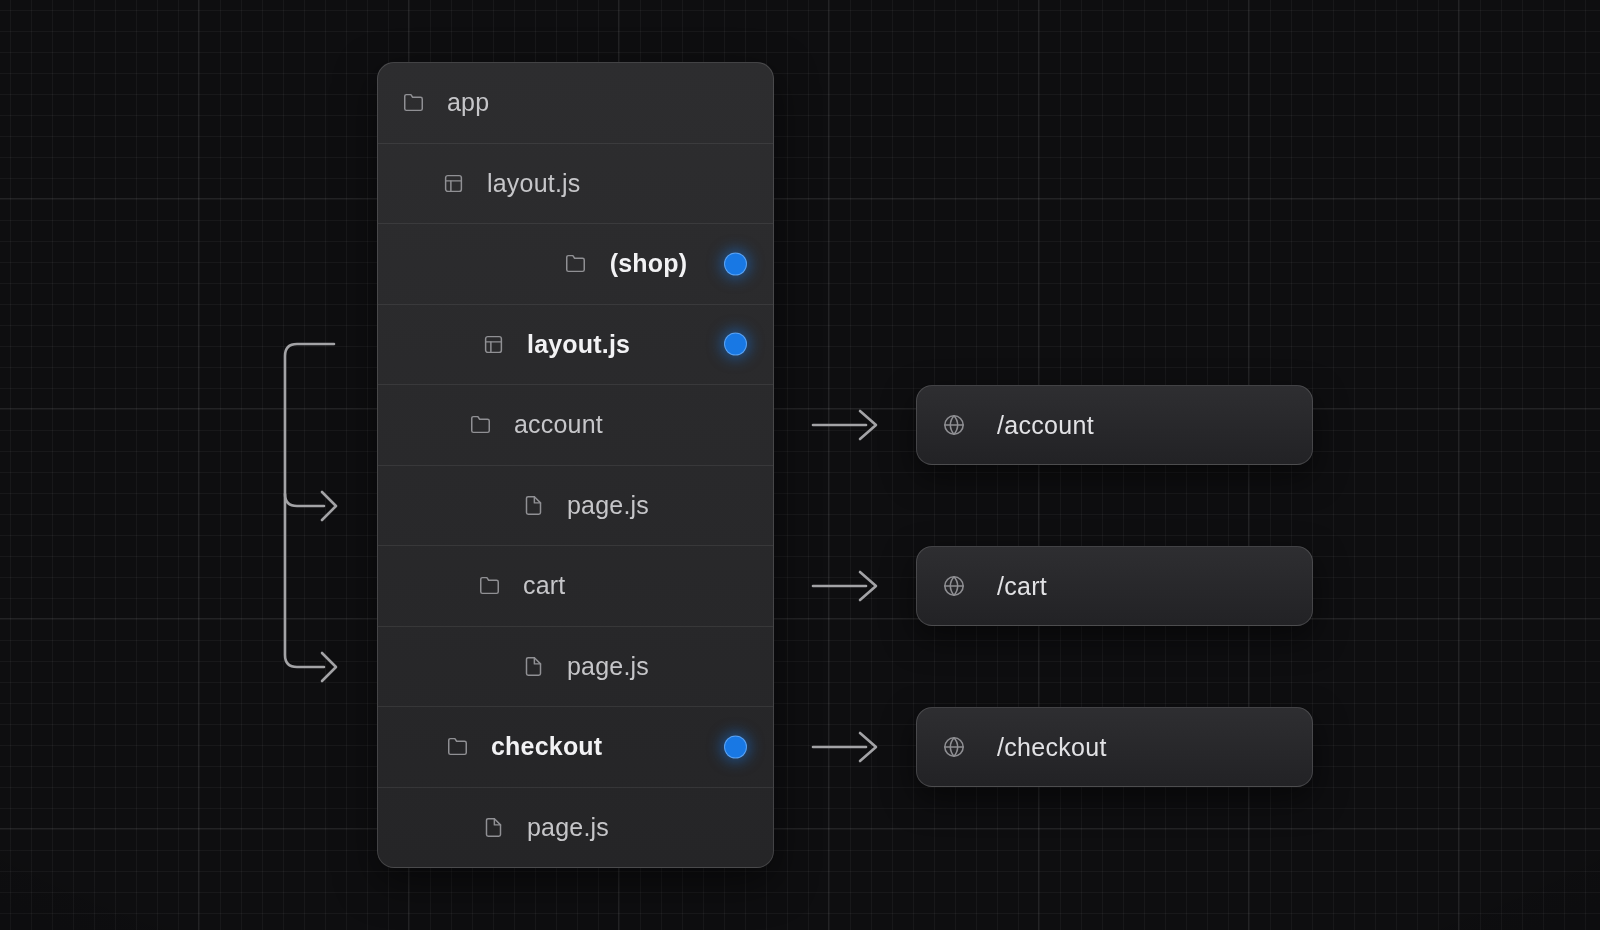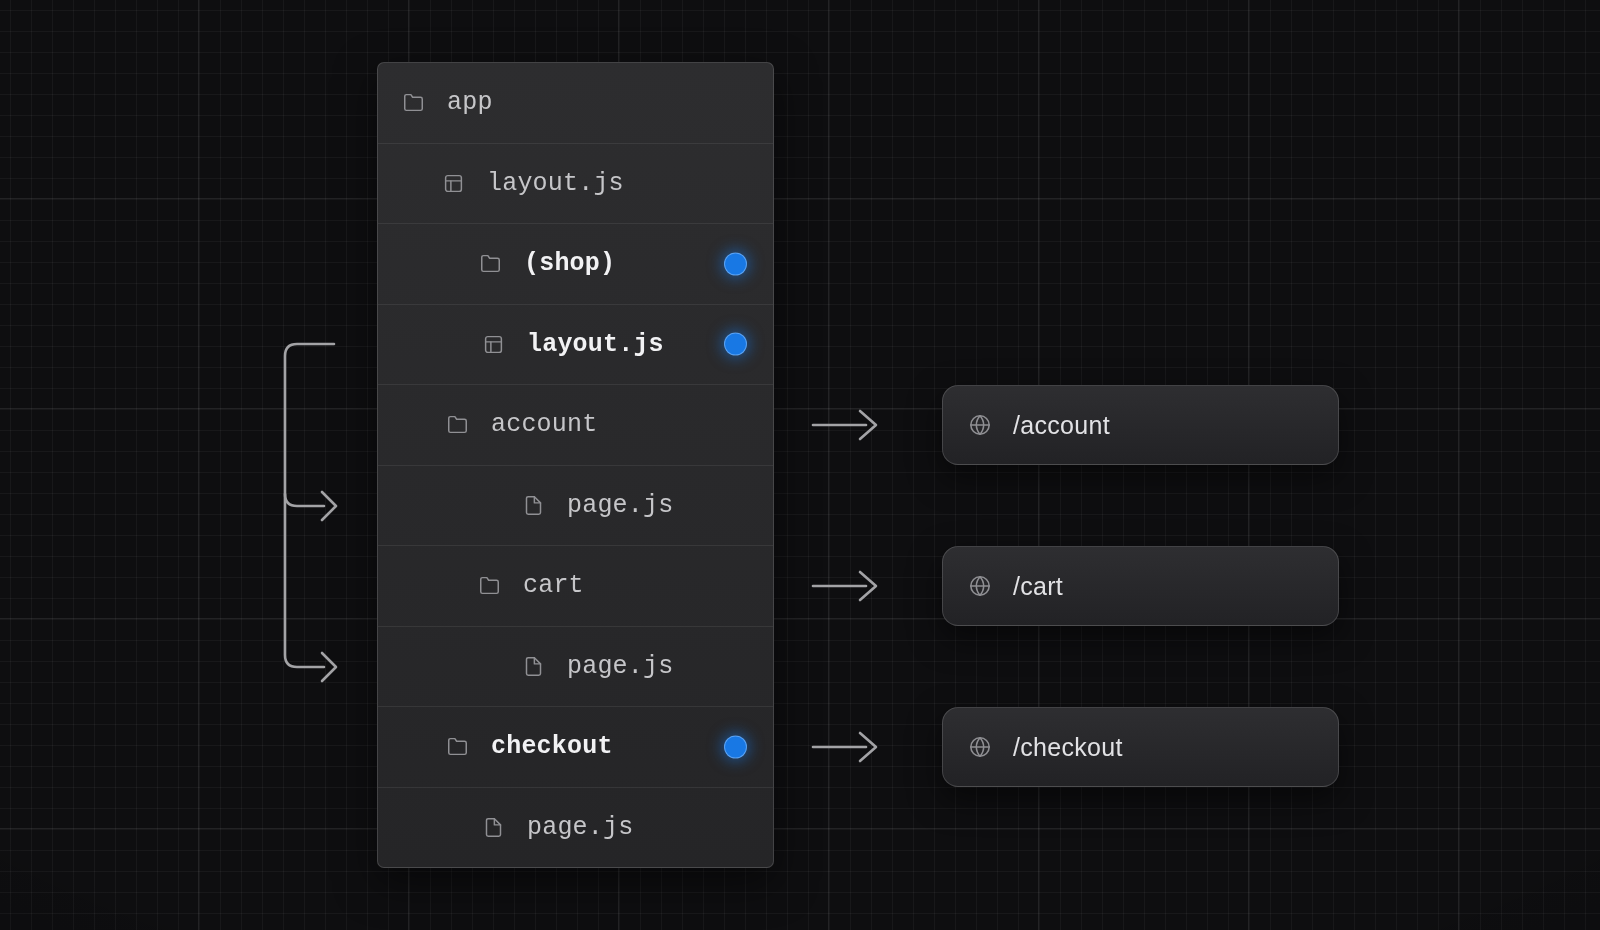--- a/index.html
+++ b/index.html
@@ -21,24 +21,24 @@
   }
   svg.connectors{position:absolute;left:0;top:0;z-index:1;}
   .connectors path, .connectors polyline{
     fill:none;stroke:#a3a3a6;stroke-width:2.6;
     stroke-linecap:round;stroke-linejoin:round;
   }
 
   
   .tree-panel{
     position:absolute;left:377px;top:62px;width:397px;height:806px;z-index:2;
-    border-radius:7px;border:1px solid rgba(255,255,255,0.14);
+    border-radius:17px;border:1px solid rgba(255,255,255,0.14);
     background:linear-gradient(180deg,#2d2d2f 0%,#252527 100%);
     box-shadow:0 14px 40px rgba(0,0,0,0.5);
-    display:flex;flex-direction:column;box-sizing:border-box;overflow:hidden;font-family:Liberation Mono, monospace;
+    display:flex;flex-direction:column;box-sizing:border-box;overflow:hidden;
   }
   .tree-row{
     position:relative;flex:1;display:flex;align-items:center;gap:23px;
     box-sizing:border-box;
   }
   .tree-row.sep{border-top:1px solid rgba(255,255,255,0.075);}
   .tree-icon{width:22px;height:22px;flex:0 0 22px;color:#909094;display:flex;align-items:center;justify-content:center;}
   .tree-icon svg{width:21px;height:21px;display:block;}
   .tree-label{font-size:25px;color:#c6c6c9;letter-spacing:0.2px;}
   .tree-row.bold .tree-label{color:#f2f2f4;font-weight:700;}
@@ -48,21 +48,21 @@
     border:1px solid rgba(145,196,255,0.55);
     box-shadow:0 0 14px 3px rgba(24,120,228,0.5);
   }
 
   
   .route-box{
     position:absolute;left:916px;width:397px;height:80px;z-index:2;
     border-radius:16px;border:1px solid rgba(255,255,255,0.15);
     background:linear-gradient(180deg,#2e2e31 0%,#222225 100%);
     box-shadow:0 12px 32px rgba(0,0,0,0.5);
-    display:flex;align-items:center;gap:22px;box-sizing:border-box;padding-left:26px;margin-left:26px;
+    display:flex;align-items:center;gap:32px;box-sizing:border-box;padding-left:26px;
   }
   .route-icon{width:22px;height:22px;color:#8f8f93;display:flex;align-items:center;justify-content:center;}
   .route-icon svg{width:22px;height:22px;display:block;}
   .route-label{font-size:25px;color:#e2e2e5;letter-spacing:0.3px;}
 </style>
 </head>
 <body>
 
 <div class="stage">
   <div class="vignette"></div>
@@ -98,41 +98,41 @@
     <span class="tree-icon">
           <svg viewBox="0 0 24 24" stroke="currentColor" stroke-width="1.7" fill="none" stroke-linecap="round" stroke-linejoin="round">
     <rect x="3" y="3" width="18" height="18" rx="2.5"></rect>
     <line x1="3" y1="9" x2="21" y2="9"></line>
     <line x1="9" y1="21" x2="9" y2="9"></line>
   </svg>
         </span>
     <span class="tree-label">layout.js</span>
 
   </div>
-      <div class="tree-row sep bold" style="padding-left: 101px;">
+      <div class="tree-row sep bold" style="padding-left: 101px; justify-content: center;">
     <span class="tree-icon">
           <svg viewBox="0 0 24 24" stroke="currentColor" stroke-width="1.7" fill="none" stroke-linecap="round" stroke-linejoin="round">
     <path d="M22 19a2 2 0 0 1-2 2H4a2 2 0 0 1-2-2V5a2 2 0 0 1 2-2h5l2 3h9a2 2 0 0 1 2 2z"></path>
   </svg>
         </span>
     <span class="tree-label">(shop)</span>
     <span class="active-dot" style="background: rgb(24, 120, 228);"></span>
   </div>
       <div class="tree-row sep bold" style="padding-left: 104px;">
     <span class="tree-icon">
           <svg viewBox="0 0 24 24" stroke="currentColor" stroke-width="1.7" fill="none" stroke-linecap="round" stroke-linejoin="round">
     <rect x="3" y="3" width="18" height="18" rx="2.5"></rect>
     <line x1="3" y1="9" x2="21" y2="9"></line>
     <line x1="9" y1="21" x2="9" y2="9"></line>
   </svg>
         </span>
     <span class="tree-label">layout.js</span>
     <span class="active-dot" style="background: rgb(24, 120, 228);"></span>
   </div>
-      <div class="tree-row sep" style="padding-left: 68px;">
+      <div class="tree-row sep" style="padding-left: 91px;">
     <span class="tree-icon">
           <svg viewBox="0 0 24 24" stroke="currentColor" stroke-width="1.7" fill="none" stroke-linecap="round" stroke-linejoin="round">
     <path d="M22 19a2 2 0 0 1-2 2H4a2 2 0 0 1-2-2V5a2 2 0 0 1 2-2h5l2 3h9a2 2 0 0 1 2 2z"></path>
   </svg>
         </span>
     <span class="tree-label">account</span>
 
   </div>
       <div class="tree-row sep" style="padding-left: 144px;">
     <span class="tree-icon">

